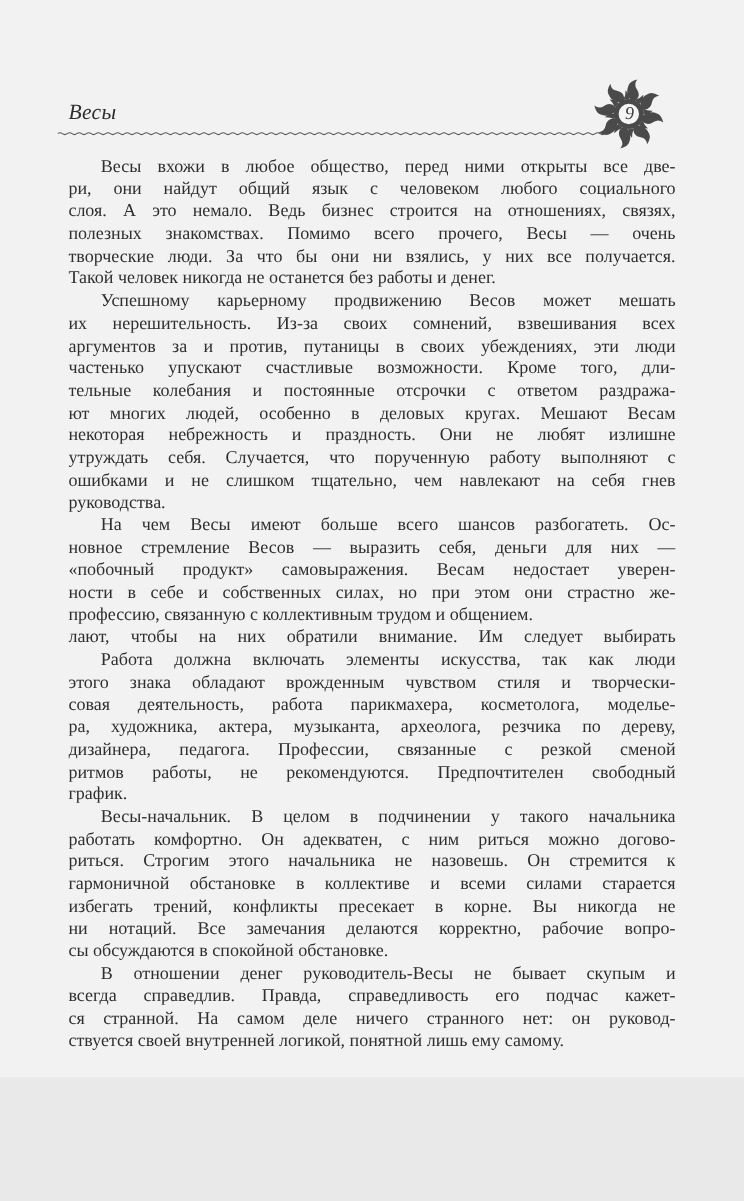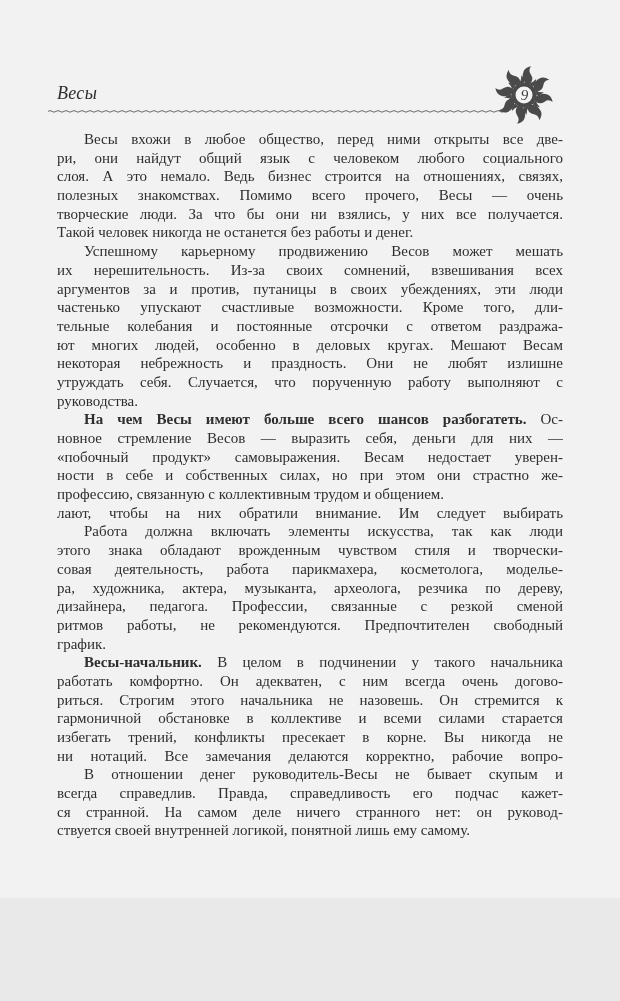--- a/index.html
+++ b/index.html
@@ -51,21 +51,21 @@
   .line {
     height: 18.7px;
     overflow: hidden;
     text-align: justify;
     text-align-last: justify;
     white-space: nowrap; 
   }
   .line { white-space: normal; }
   .line.para-last { text-align-last: left; }
   .line.para-first { padding-left: 27px; }
-  .line b { font-weight: bold; }
+  .line b { font-weight: normal; }
 </style>
 </head>
 <body>
 
 <div class="page">
 
   <span class="running-head">Весы</span>
 
   <svg class="wavy-rule" width="458" height="5" viewBox="0 0 458 5">
     <path id="wavepath" d="M0,2.4 Q2,0.8 4,2.4 T8,2.4 T12,2.4 T16,2.4 T20,2.4 T24,2.4 T28,2.4 T32,2.4 T36,2.4 T40,2.4 T44,2.4 T48,2.4 T52,2.4 T56,2.4 T60,2.4 T64,2.4 T68,2.4 T72,2.4 T76,2.4 T80,2.4 T84,2.4 T88,2.4 T92,2.4 T96,2.4 T100,2.4 T104,2.4 T108,2.4 T112,2.4 T116,2.4 T120,2.4 T124,2.4 T128,2.4 T132,2.4 T136,2.4 T140,2.4 T144,2.4 T148,2.4 T152,2.4 T156,2.4 T160,2.4 T164,2.4 T168,2.4 T172,2.4 T176,2.4 T180,2.4 T184,2.4 T188,2.4 T192,2.4 T196,2.4 T200,2.4 T204,2.4 T208,2.4 T212,2.4 T216,2.4 T220,2.4 T224,2.4 T228,2.4 T232,2.4 T236,2.4 T240,2.4 T244,2.4 T248,2.4 T252,2.4 T256,2.4 T260,2.4 T264,2.4 T268,2.4 T272,2.4 T276,2.4 T280,2.4 T284,2.4 T288,2.4 T292,2.4 T296,2.4 T300,2.4 T304,2.4 T308,2.4 T312,2.4 T316,2.4 T320,2.4 T324,2.4 T328,2.4 T332,2.4 T336,2.4 T340,2.4 T344,2.4 T348,2.4 T352,2.4 T356,2.4 T360,2.4 T364,2.4 T368,2.4 T372,2.4 T376,2.4 T380,2.4 T384,2.4 T388,2.4 T392,2.4 T396,2.4 T400,2.4 T404,2.4 T408,2.4 T412,2.4 T416,2.4 T420,2.4 T424,2.4 T428,2.4 T432,2.4 T436,2.4 T440,2.4 T444,2.4 T448,2.4 T452,2.4 T456,2.4" fill="none" stroke="#5a5a5a" stroke-width="0.9"></path>
@@ -104,39 +104,41 @@
       <div class="line">творческие люди. За что бы они ни взялись, у них все получается.</div>
       <div class="line para-last">Такой человек никогда не останется без работы и денег.</div>
       <div class="line para-first">Успешному карьерному продвижению Весов может мешать</div>
       <div class="line">их нерешительность. Из-за своих сомнений, взвешивания всех</div>
       <div class="line">аргументов за и против, путаницы в своих убеждениях, эти люди</div>
       <div class="line">частенько упускают счастливые возможности. Кроме того, дли-</div>
       <div class="line">тельные колебания и постоянные отсрочки с ответом раздража-</div>
       <div class="line">ют многих людей, особенно в деловых кругах. Мешают Весам</div>
       <div class="line">некоторая небрежность и праздность. Они не любят излишне</div>
       <div class="line">утруждать себя. Случается, что порученную работу выполняют с</div>
+      <div class="line">ошибками и не слишком тщательно, чем навлекают на себя гнев</div>
       <div class="line para-last">руководства.</div>
       <div class="line para-first"><b>На чем Весы имеют больше всего шансов разбогатеть.</b> Ос-</div>
       <div class="line">новное стремление Весов — выразить себя, деньги для них —</div>
       <div class="line">«побочный продукт» самовыражения. Весам недостает уверен-</div>
       <div class="line">ности в себе и собственных силах, но при этом они страстно же-</div>
       <div class="line para-last">профессию, связанную с коллективным трудом и общением.</div>
       <div class="line">лают, чтобы на них обратили внимание. Им следует выбирать</div>
       <div class="line para-first">Работа должна включать элементы искусства, так как люди</div>
       <div class="line">этого знака обладают врожденным чувством стиля и творчески-</div>
       <div class="line">совая деятельность, работа парикмахера, косметолога, моделье-</div>
       <div class="line">ра, художника, актера, музыканта, археолога, резчика по дереву,</div>
       <div class="line">дизайнера, педагога. Профессии, связанные с резкой сменой</div>
       <div class="line">ритмов работы, не рекомендуются. Предпочтителен свободный</div>
       <div class="line para-last">график.</div>
       <div class="line para-first"><b>Весы-начальник.</b> В целом в подчинении у такого начальника</div>
-      <div class="line">работать комфортно. Он адекватен, с ним всегда очень догово-</div>
+      <div class="line">работать комфортно. Он адекватен, с ним риться можно догово-</div>
       <div class="line">риться. Строгим этого начальника не назовешь. Он стремится к</div>
       <div class="line">гармоничной обстановке в коллективе и всеми силами старается</div>
       <div class="line">избегать трений, конфликты пресекает в корне. Вы никогда не</div>
       <div class="line">ни нотаций. Все замечания делаются корректно, рабочие вопро-</div>
+      <div class="line para-last">сы обсуждаются в спокойной обстановке.</div>
       <div class="line para-first">В отношении денег руководитель-Весы не бывает скупым и</div>
       <div class="line">всегда справедлив. Правда, справедливость его подчас кажет-</div>
       <div class="line">ся странной. На самом деле ничего странного нет: он руковод-</div>
       <div class="line para-last">ствуется своей внутренней логикой, понятной лишь ему самому.</div>
     </div>
 
 </div>
 
 </body></html>

